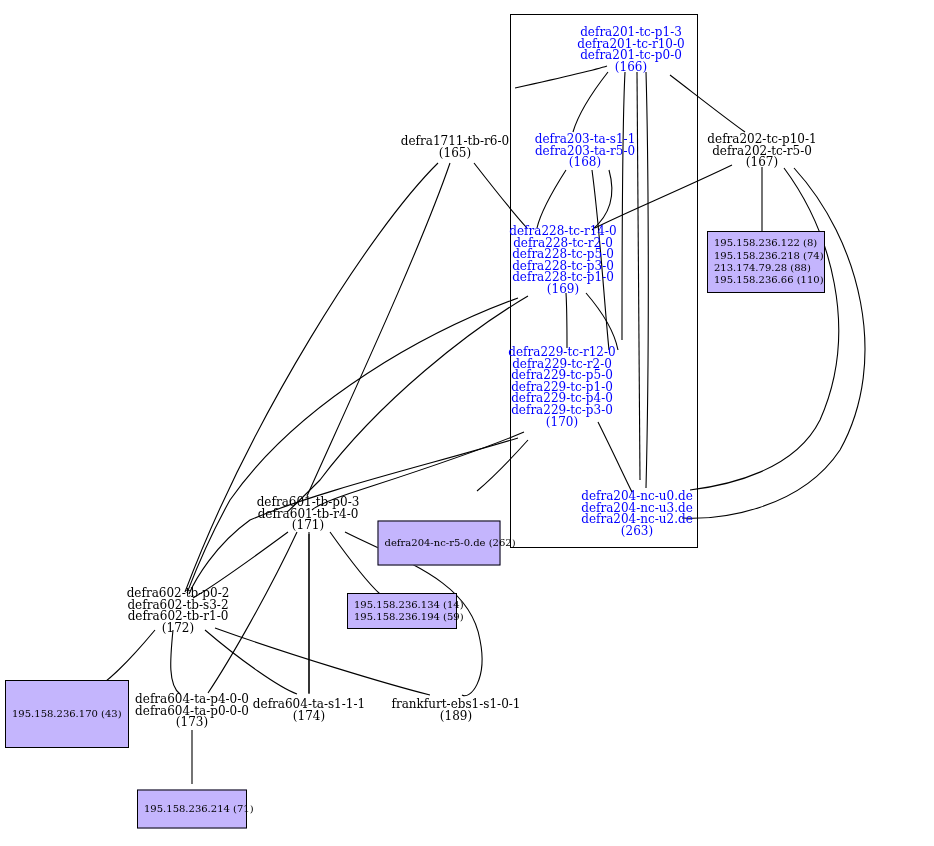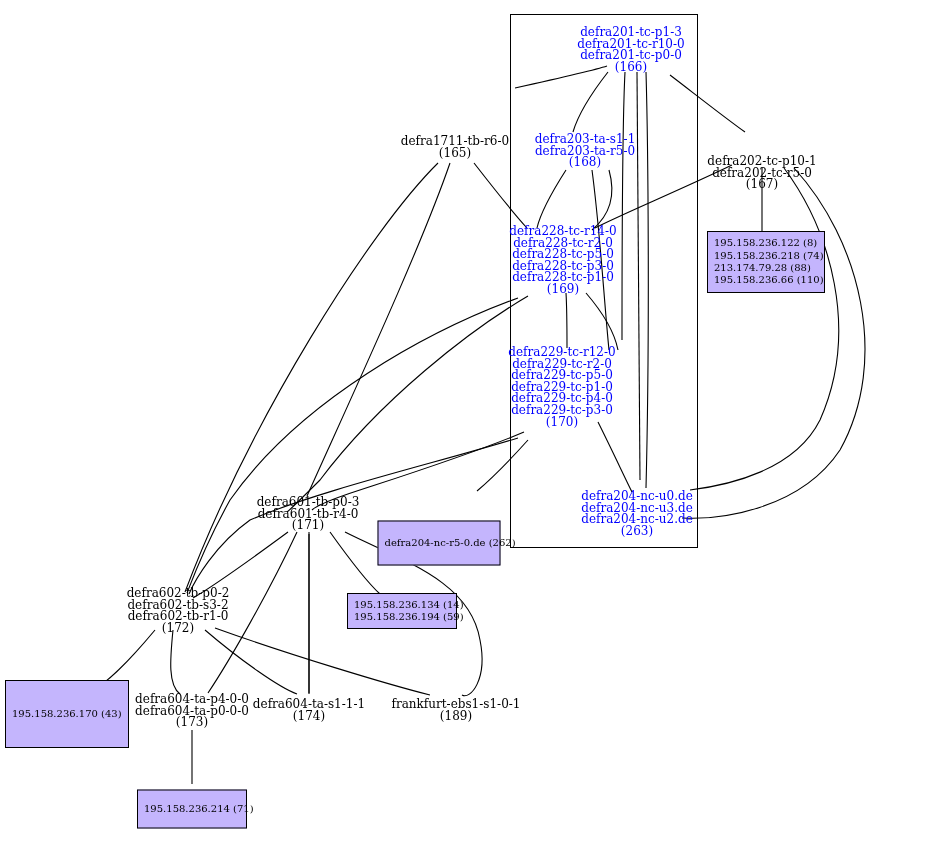--- a/index.html
+++ b/index.html
@@ -102,21 +102,21 @@
         <path d="M 309,694 L 309,534"></path>
       </g>
   </svg>
 
   <div class="cluster-rect" id="cluster-rect" style="left: 510px; top: 14px; width: 188px; height: 534px;"></div>
 
   <div id="node-layer">
       <div class="node-label" style="left: 631px; top: 50px;"><span class="ln">defra201-tc-p1-3</span><br><span class="ln">defra201-tc-r10-0</span><br><span class="ln">defra201-tc-p0-0</span><br><span class="ln">(166)</span></div>
       <div class="node-label" style="left: 585px; top: 151px;"><span class="ln">defra203-ta-s1-1</span><br><span class="ln">defra203-ta-r5-0</span><br><span class="ln">(168)</span></div>
       <div class="node-label black" style="left: 455px; top: 148px;"><span class="ln">defra1711-tb-r6-0</span><br><span class="ln">(165)</span></div>
-      <div class="node-label black" style="left: 762px; top: 151px; margin-top: 22px;"><span class="ln">defra202-tc-p10-1</span><br><span class="ln">defra202-tc-r5-0</span><br><span class="ln">(167)</span></div>
+      <div class="node-label black" style="left: 762px; top: 151px;"><span class="ln">defra202-tc-p10-1</span><br><span class="ln">defra202-tc-r5-0</span><br><span class="ln">(167)</span></div>
       <div class="node-label" style="left: 563px; top: 261px;"><span class="ln">defra228-tc-r14-0</span><br><span class="ln">defra228-tc-r2-0</span><br><span class="ln">defra228-tc-p5-0</span><br><span class="ln">defra228-tc-p3-0</span><br><span class="ln">defra228-tc-p1-0</span><br><span class="ln">(169)</span></div>
       <div class="node-label" style="left: 562px; top: 388px;"><span class="ln">defra229-tc-r12-0</span><br><span class="ln">defra229-tc-r2-0</span><br><span class="ln">defra229-tc-p5-0</span><br><span class="ln">defra229-tc-p1-0</span><br><span class="ln">defra229-tc-p4-0</span><br><span class="ln">defra229-tc-p3-0</span><br><span class="ln">(170)</span></div>
       <div class="node-label" style="left: 637px; top: 514px; text-align: center;"><span class="ln">defra204-nc-u0.de</span><br><span class="ln">defra204-nc-u3.de</span><br><span class="ln">defra204-nc-u2.de</span><br><span class="ln">(263)</span></div>
       <div class="node-label black" style="left: 308px; top: 514px;"><span class="ln">defra601-tb-p0-3</span><br><span class="ln">defra601-tb-r4-0</span><br><span class="ln">(171)</span></div>
       <div class="node-label black" style="left: 178px; top: 611px;"><span class="ln">defra602-tb-p0-2</span><br><span class="ln">defra602-tb-s3-2</span><br><span class="ln">defra602-tb-r1-0</span><br><span class="ln">(172)</span></div>
       <div class="node-label black" style="left: 192px; top: 711px;"><span class="ln">defra604-ta-p4-0-0</span><br><span class="ln">defra604-ta-p0-0-0</span><br><span class="ln">(173)</span></div>
       <div class="node-label black" style="left: 309px; top: 711px;"><span class="ln">defra604-ta-s1-1-1</span><br><span class="ln">(174)</span></div>
       <div class="node-label black" style="left: 456px; top: 711px;"><span class="ln">frankfurt-ebs1-s1-0-1</span><br><span class="ln">(189)</span></div>
       <div class="node-box" style="left: 766px; top: 262px; width: 118px; height: 62px;">
         <span class="ln">195.158.236.122 (8)</span>

